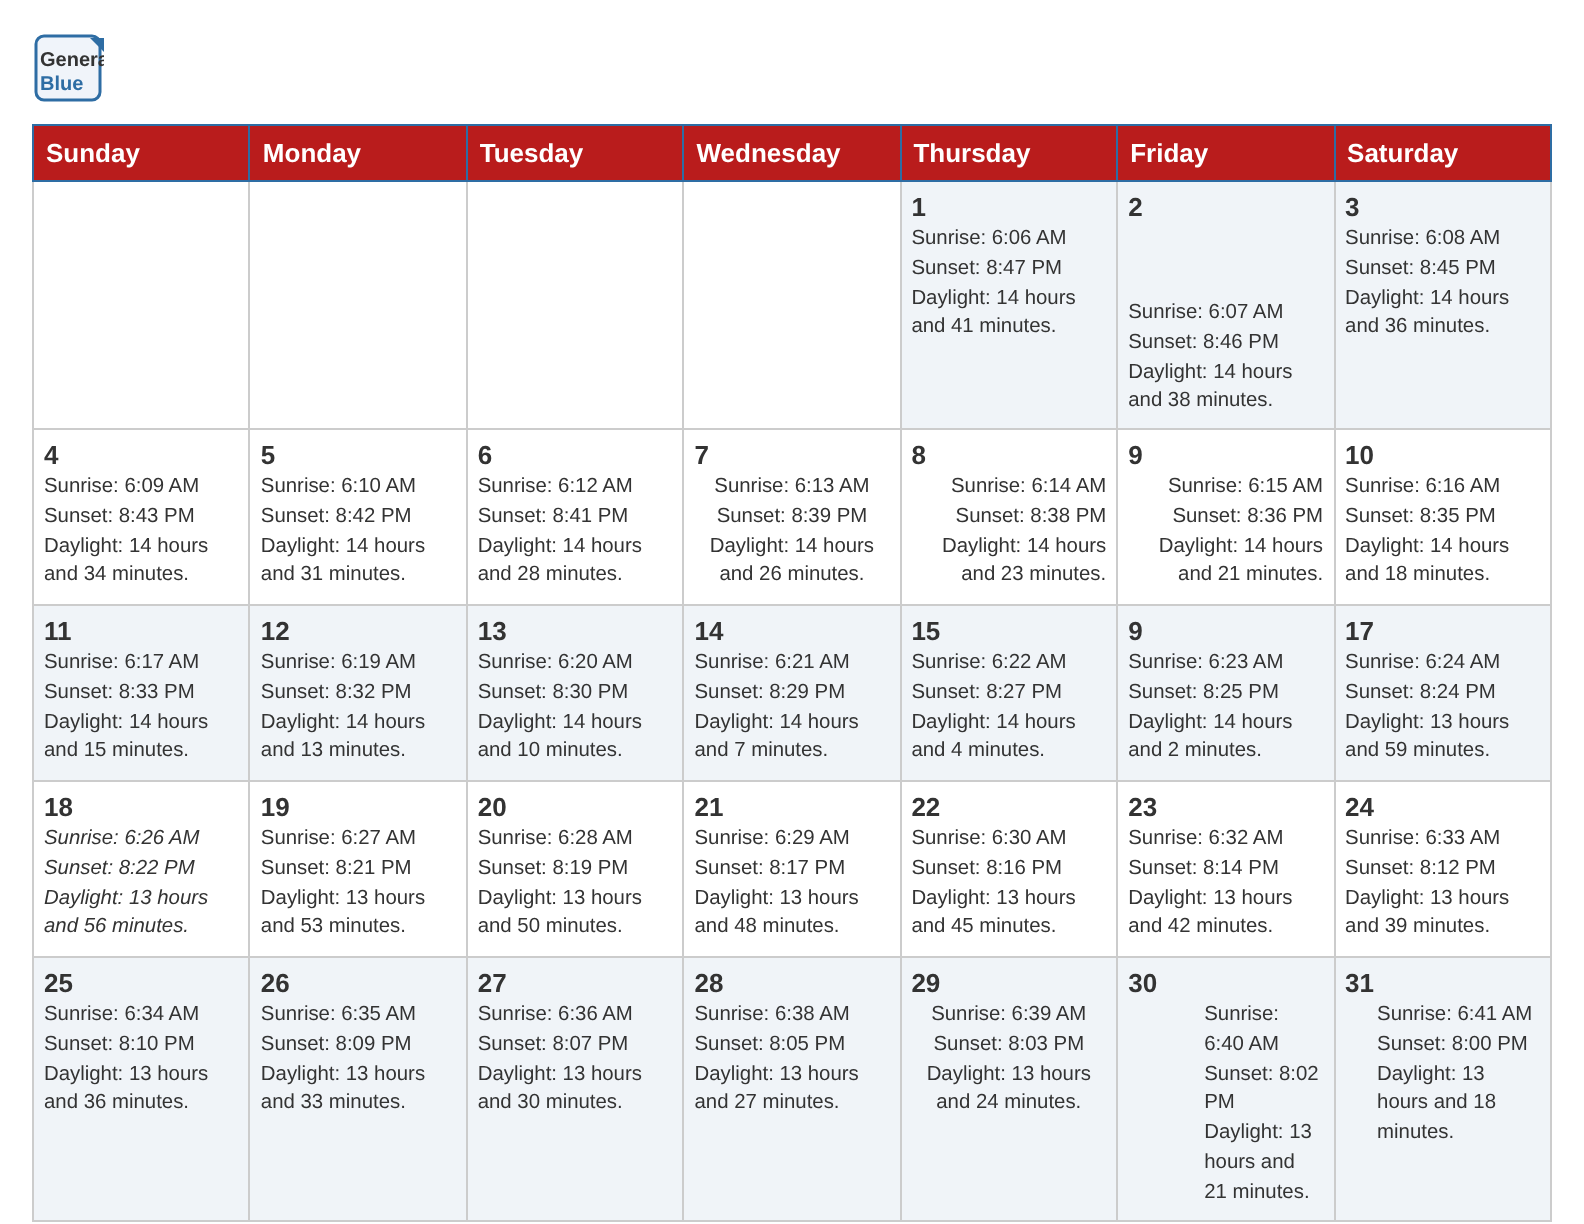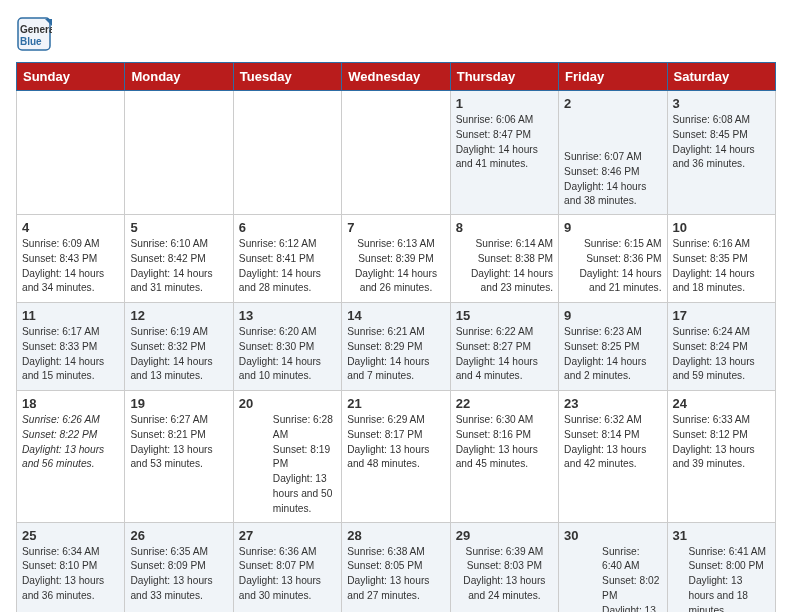--- a/index.html
+++ b/index.html
@@ -228,21 +228,21 @@
 Daylight: 13 hours and 56 minutes.</div>
         </td>
         <td>
           <span class="day-number">19</span>
           <div class="day-info" style="white-space: pre-line;">Sunrise: 6:27 AM
 Sunset: 8:21 PM
 Daylight: 13 hours and 53 minutes.</div>
         </td>
         <td>
           <span class="day-number">20</span>
-          <div class="day-info" style="white-space: pre-line; margin-left: 34px;">Sunrise: 6:28 AM
+          <div class="day-info" style="white-space: pre-line;">Sunrise: 6:28 AM
 Sunset: 8:19 PM
 Daylight: 13 hours and 50 minutes.</div>
         </td>
         <td>
           <span class="day-number">21</span>
           <div class="day-info" style="white-space: pre-line;">Sunrise: 6:29 AM
 Sunset: 8:17 PM
 Daylight: 13 hours and 48 minutes.</div>
         </td>
         <td>

